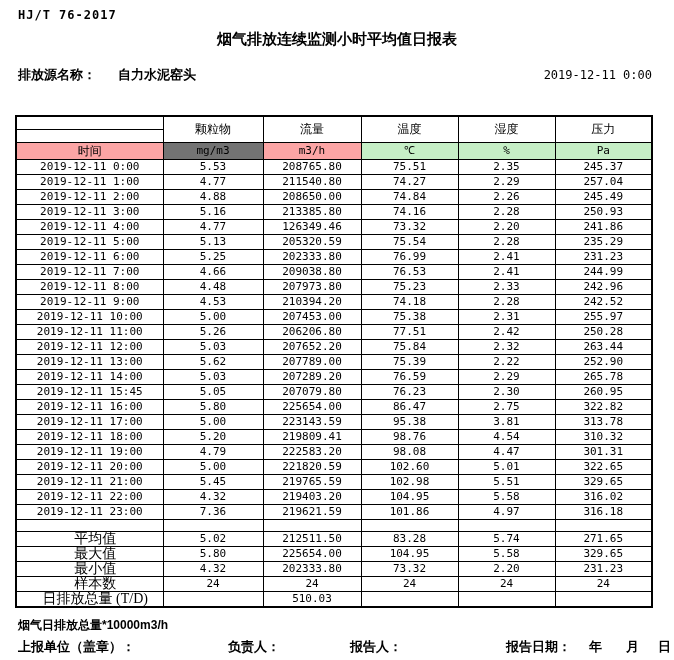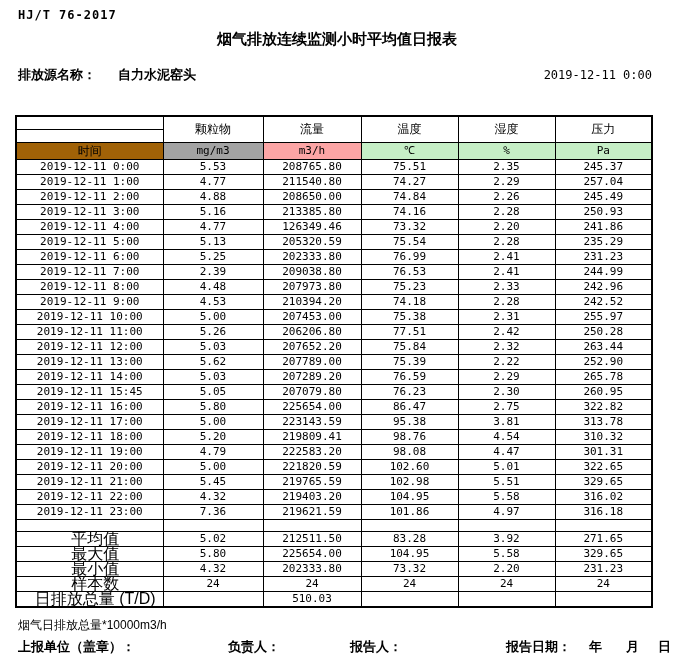--- a/index.html
+++ b/index.html
@@ -58,25 +58,25 @@
     font-size:11px;line-height:14px;
     font-family:"DejaVu Sans Mono",monospace;
   }
   tr.spacer-row{height:12px;}
   tbody.summary tr{height:14px;}
   tbody.summary td{
     font-size:11px;line-height:14px;
     font-family:"DejaVu Sans Mono",monospace;
   }
   tbody.summary td.sum-label{
-    font-size:16px;font-family:Liberation Sans, sans-serif;padding-left:11px;
+    font-size:14px;font-family:Liberation Serif, serif;padding-left:11px;
   }
   .footer-note{
     position:absolute;left:18px;top:617px;
-    font-size:12px;font-weight:normal;
+    font-size:12px;font-weight:bold;
     font-family:"Liberation Sans",sans-serif;
   }
   .footer-sign{
     position:absolute;left:0;top:638px;width:674px;height:16px;
     font-size:13px;font-weight:bold;
     font-family:"Liberation Sans",sans-serif;
   }
   .footer-sign span{position:absolute;top:0;}
   .fs-unit{left:18px;}
   .fs-resp{left:228px;}
@@ -111,22 +111,22 @@
       <th rowspan="2">颗粒物</th>
       <th rowspan="2">流量</th>
       <th rowspan="2">温度</th>
       <th rowspan="2">湿度</th>
       <th rowspan="2">压力</th>
     </tr>
     <tr class="hrow2">
       <td class="c1split2"></td>
     </tr>
     <tr class="unit-row">
-      <td class="time-head" style="background: #a16207; text-align: center;">时间</td>
-      <td style="background: #a3a3a3; margin-top: 24px;">mg/m3</td>
+      <td class="time-head" style="background: #fca5a5; text-align: center;">时间</td>
+      <td style="background: #737373; margin-top: 24px;">mg/m3</td>
       <td style="background: #fca5a5;">m3/h</td>
       <td style="background: rgb(198, 239, 198);">℃</td>
       <td style="background: rgb(198, 239, 198);">%</td>
       <td style="background: rgb(198, 239, 198);">Pa</td>
     </tr>
   </tbody>
   <tbody class="data">
       <tr>
         <td>2019-12-11 0:00</td>
         <td>5.53</td>
@@ -178,21 +178,21 @@
       <tr>
         <td>2019-12-11 6:00</td>
         <td>5.25</td>
         <td>202333.80</td>
         <td>76.99</td>
         <td>2.41</td>
         <td>231.23</td>
       </tr>
       <tr>
         <td>2019-12-11 7:00</td>
-        <td>2.39</td>
+        <td>4.66</td>
         <td>209038.80</td>
         <td>76.53</td>
         <td>2.41</td>
         <td>244.99</td>
       </tr>
       <tr>
         <td>2019-12-11 8:00</td>
         <td>4.48</td>
         <td>207973.80</td>
         <td>75.23</td>
@@ -329,21 +329,21 @@
       <td></td>
       <td></td>
     </tr>
   </tbody>
   <tbody class="summary">
       <tr>
         <td class="sum-label">平均值</td>
         <td>5.02</td>
         <td>212511.50</td>
         <td>83.28</td>
-        <td>3.92</td>
+        <td>5.74</td>
         <td>271.65</td>
       </tr>
       <tr>
         <td class="sum-label">最大值</td>
         <td>5.80</td>
         <td>225654.00</td>
         <td>104.95</td>
         <td>5.58</td>
         <td>329.65</td>
       </tr>

